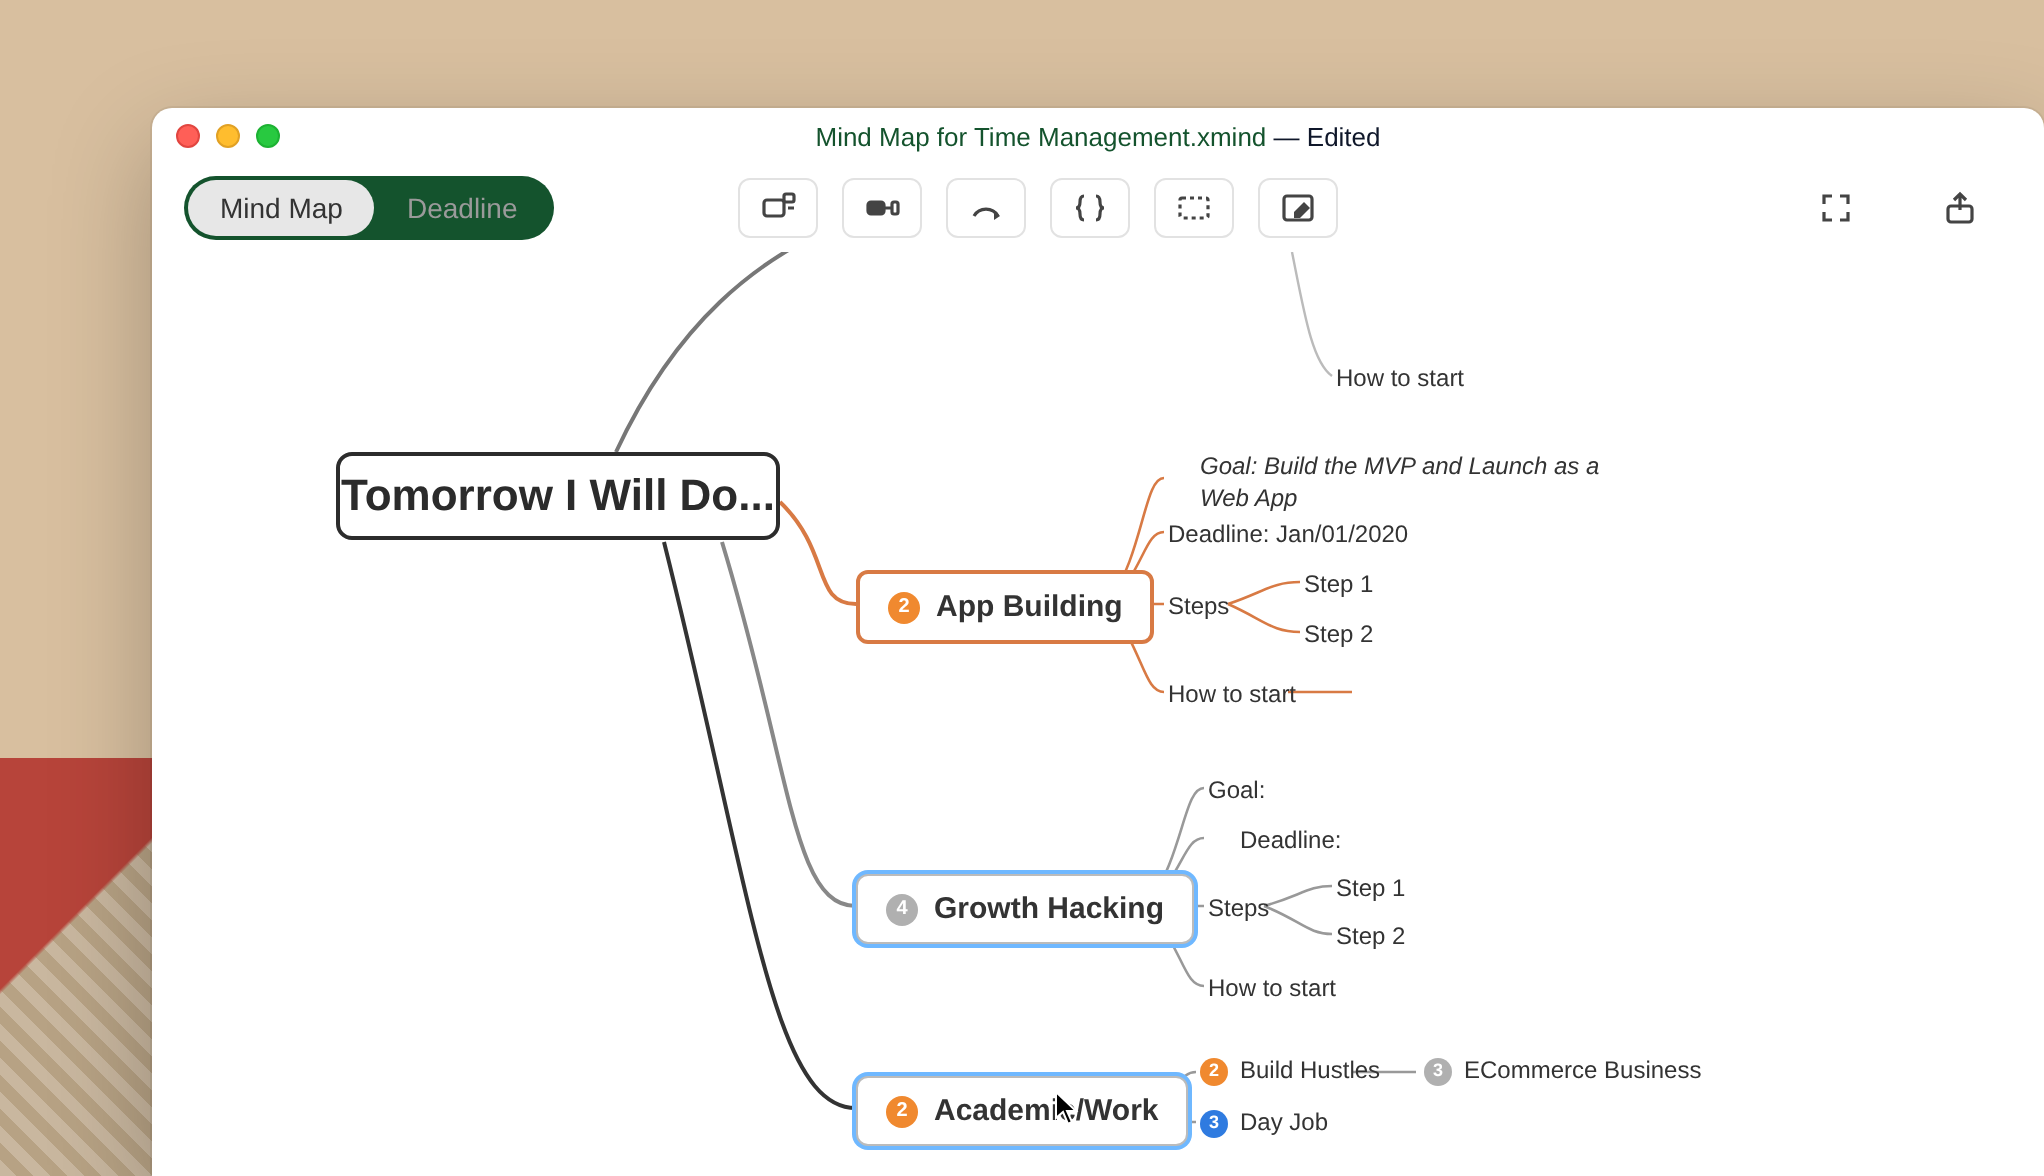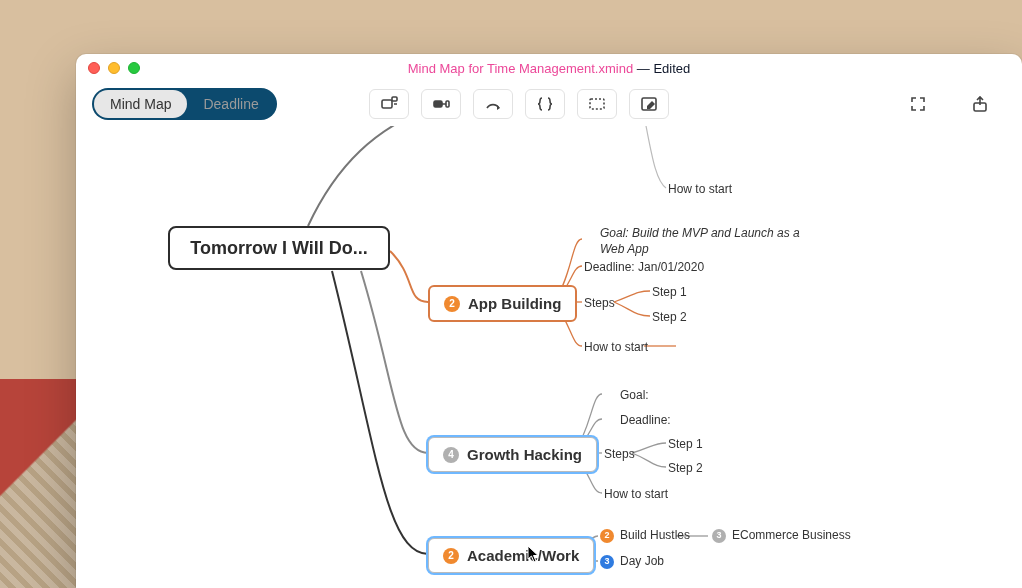--- a/index.html
+++ b/index.html
@@ -26,28 +26,28 @@
   .titlebar {
     height: 28px; display: flex; align-items: center; padding: 0 12px;
     font-size: 13px; color: #555;
   }
   .traffic { display: flex; gap: 8px; }
   .traffic span { width: 12px; height: 12px; border-radius: 50%; display: block; }
   .t-close { background: #ff5f57; border: 1px solid #e14640; }
   .t-min   { background: #ffbd2e; border: 1px solid #e1a125; }
   .t-max   { background: #28c940; border: 1px solid #1db233; }
   .title-wrap { flex: 1; text-align: center; }
-  .title-main { color: #ec4899; }
+  .title-main { color: #14532d; }
   .title-edited { color: #0f172a; }
   .toolbar {
     height: 44px; display: flex; align-items: center; padding: 0 16px; gap: 8px;
     border-bottom: 1px solid rgba(0,0,0,0);
   }
   .view-toggle {
-    display: inline-flex; background: #0c4a6e; border-radius: 20px; padding: 2px;
+    display: inline-flex; background: #14532d; border-radius: 20px; padding: 2px;
   }
   .view-toggle button {
     border: none; background: transparent; padding: 6px 16px; border-radius: 18px;
     font-size: 14px; color: #9a9a9a; cursor: pointer;
   }
   .view-toggle button.active { background: #e7e7e7; color: #333; }
   .tool-group { display: flex; gap: 12px; margin-left: 84px; }
   .tool-btn {
     width: 40px; height: 30px; border: 1px solid #e2e2e2; border-radius: 6px;
     background: #fff; display: flex; align-items: center; justify-content: center;
@@ -58,21 +58,21 @@
   .right-tools { display: flex; gap: 22px; margin-right: 6px; }
 
   .canvas { position: absolute; left: 0; top: 72px; right: 0; bottom: 0; }
   .wires { position: absolute; inset: 0; pointer-events: none; }
 
   .node, .leaf, .root { position: absolute; font-size: 13px; color: #333; }
   .root {
     left: 92px; top: 100px; width: 222px; height: 44px;
     border: 2px solid #2c2c2c; border-radius: 8px; background: #fff;
     display: flex; align-items: center; justify-content: center;
-    font-weight: 700; font-size: 18px; color: #2b2b2b;
+    font-weight: 700; font-size: 22px; color: #2b2b2b;
   }
   .node {
     border-radius: 6px; padding: 8px 14px; background: #fff;
     display: flex; align-items: center; gap: 8px;
     font-weight: 600; font-size: 15px; color: #333;
   }
   .n-app { left: 352px; top: 159px; border: 2px solid #d87a44; }
   .n-growth { left: 352px; top: 311px; border: 1px solid #bbb; box-shadow: 0 0 0 2px #6fb8ff; }
   .n-academic { left: 352px; top: 412px; border: 1px solid #bbb; box-shadow: 0 0 0 2px #6fb8ff; }
   .badge {
@@ -233,21 +233,21 @@
     <div class="leaf" style="left:508px; top:134px;text-align:right;"><span>Deadline: Jan/01/2020</span></div>
     <div class="leaf" style="left:508px; top:170px;"><span>Steps</span></div>
     <div class="leaf" style="left:576px; top:159px;"><span>Step 1</span></div>
     <div class="leaf" style="left:576px; top:184px;"><span>Step 2</span></div>
     <div class="leaf" style="left:508px; top:214px;"><span>How to start</span></div>
 
     <div class="node n-growth">
       <span class="badge b-gray">4</span>
       <span>Growth Hacking</span>
     </div>
-    <div class="leaf" style="left:528px; top:262px;margin-left:16px;"><span>Goal:</span></div>
+    <div class="leaf" style="left:528px; top:262px;"><span>Goal:</span></div>
     <div class="leaf" style="left:544px; top:287px;text-align:right;"><span>Deadline:</span></div>
     <div class="leaf" style="left:528px; top:321px;"><span>Steps</span></div>
     <div class="leaf" style="left:592px; top:311px;"><span>Step 1</span></div>
     <div class="leaf" style="left:592px; top:335px;"><span>Step 2</span></div>
     <div class="leaf" style="left:528px; top:361px;"><span>How to start</span></div>
 
     <div class="node n-academic">
       <span class="badge b-orange">2</span>
       <span>Academic/Work</span>
     </div>

